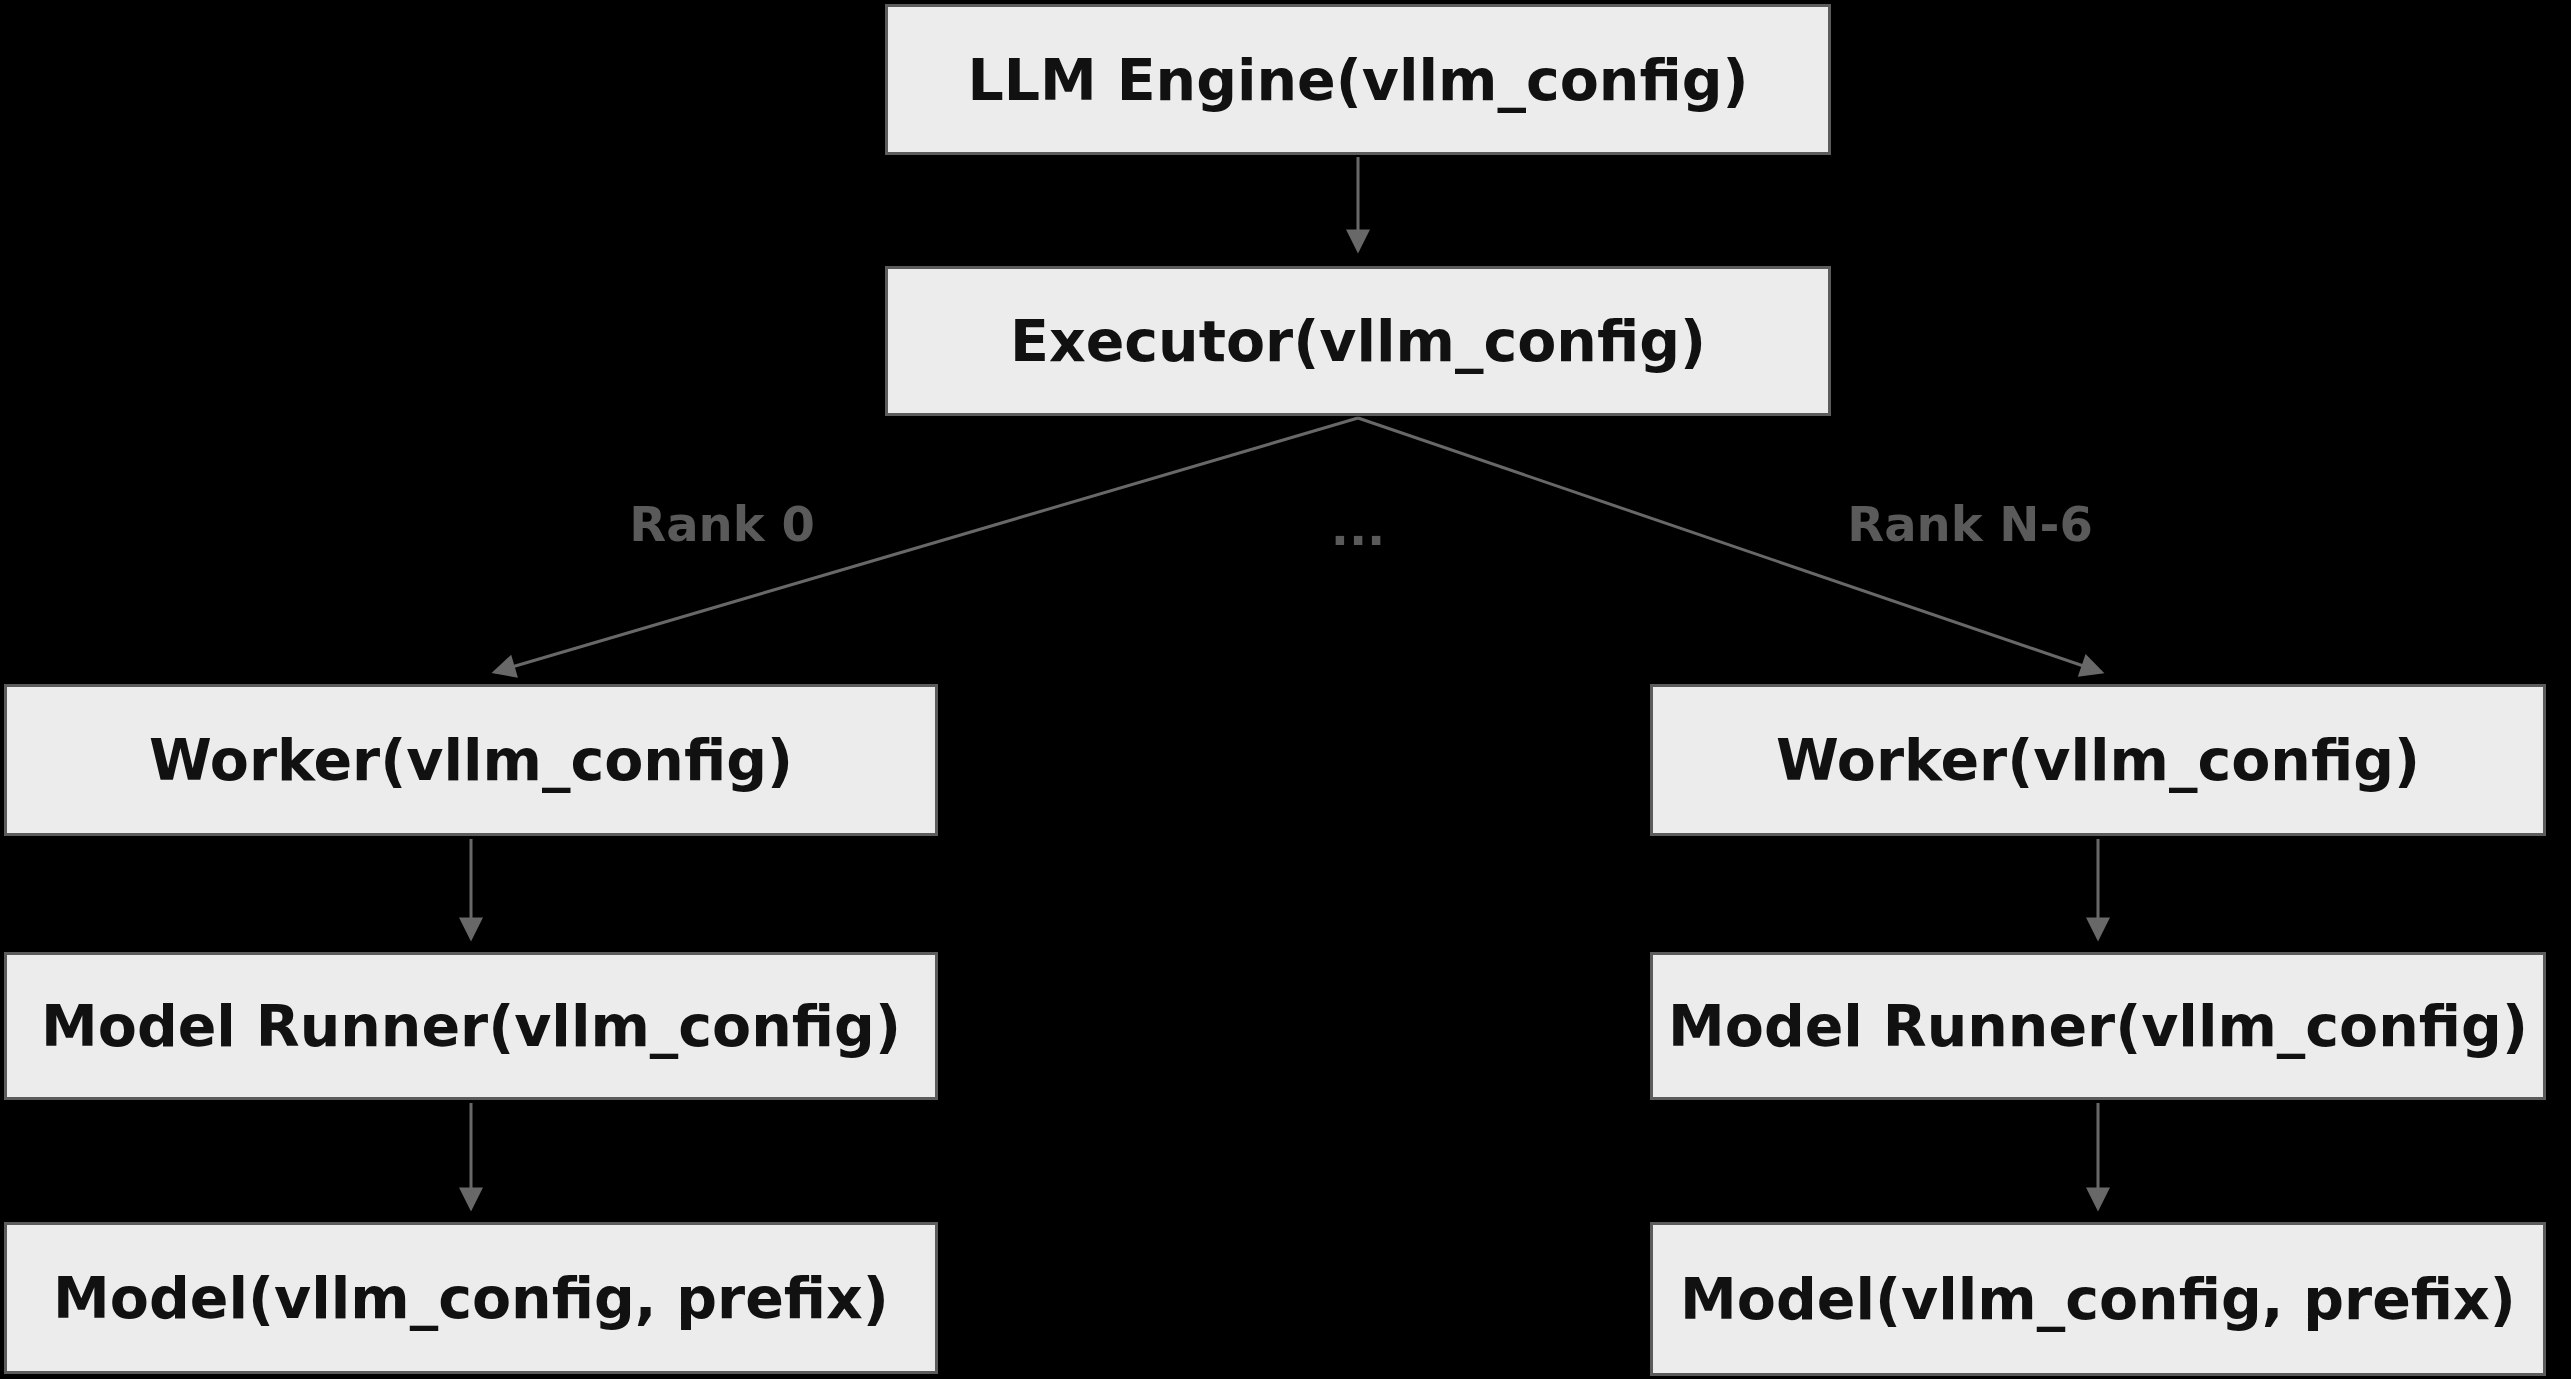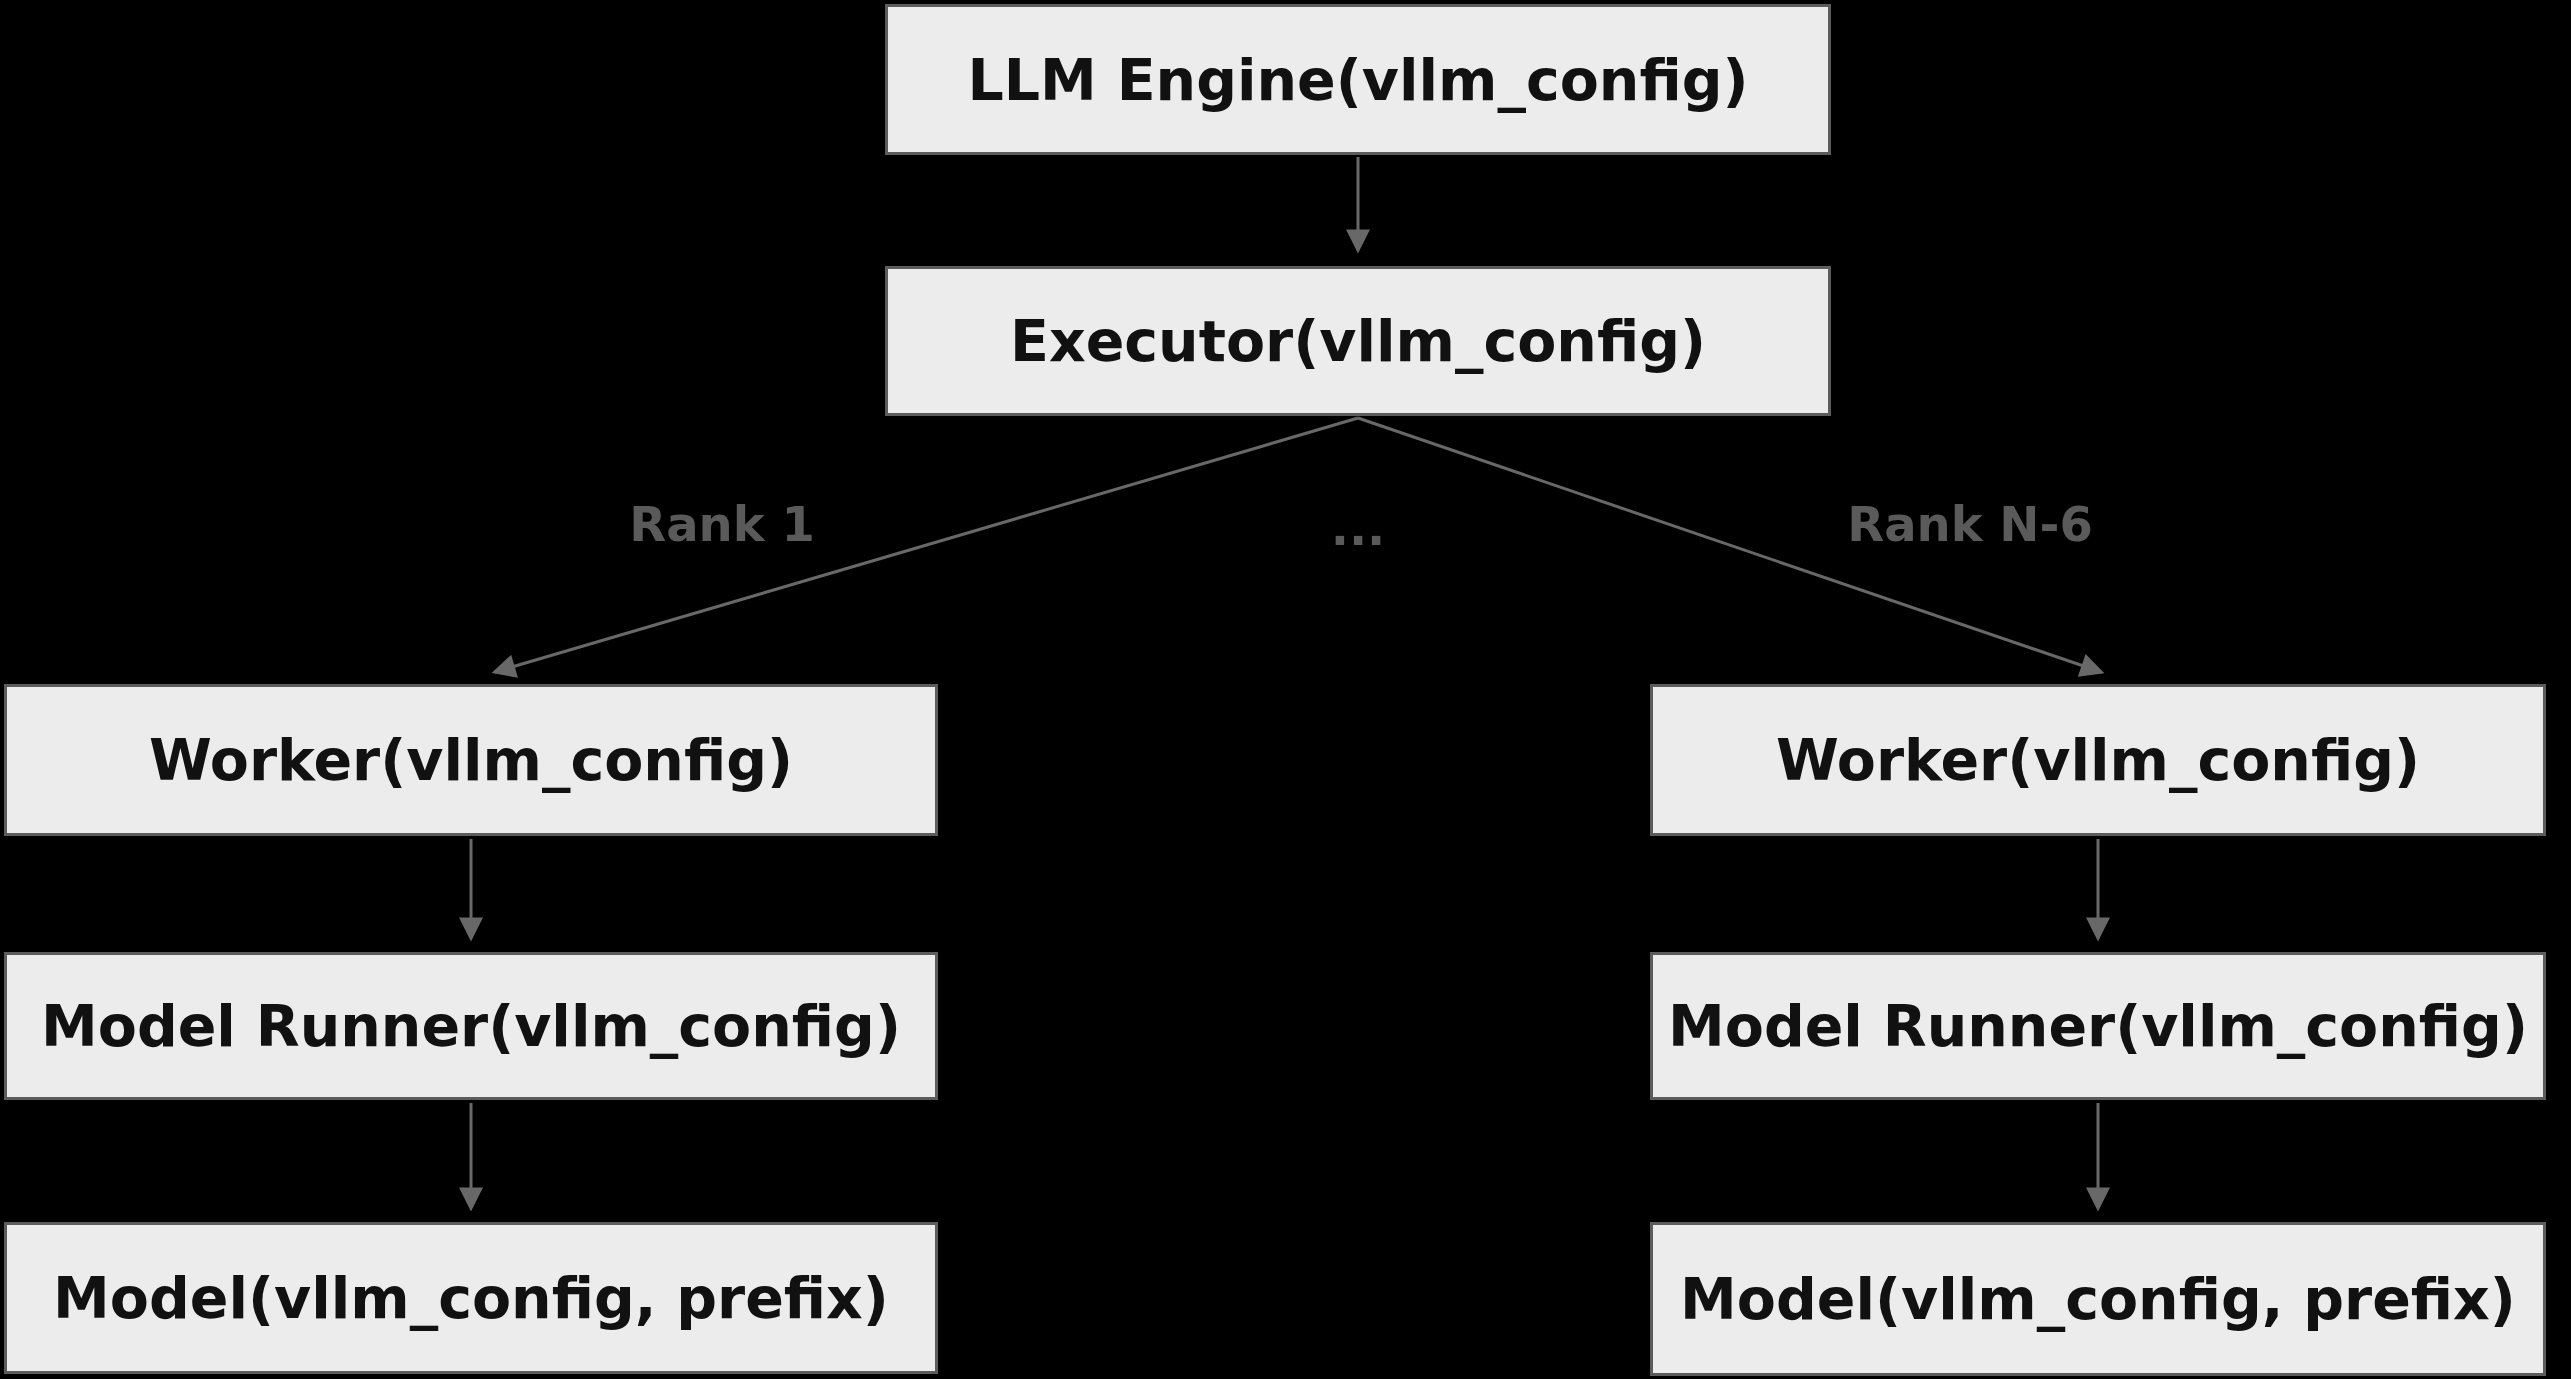--- a/index.html
+++ b/index.html
@@ -99,19 +99,19 @@
   <div class="node" id="node-model-runner-left">Model Runner(vllm_config)</div>
 
   <div class="node" id="node-model-left">Model(vllm_config, prefix)</div>
 
   <div class="node" id="node-worker-right">Worker(vllm_config)</div>
 
   <div class="node" id="node-model-runner-right">Model Runner(vllm_config)</div>
 
   <div class="node" id="node-model-right">Model(vllm_config, prefix)</div>
 
-  <div class="edge-label" id="label-rank-0">Rank 1</div>
+  <div class="edge-label" id="label-rank-0">Rank 0</div>
 
   <div class="edge-label" id="label-dots">...</div>
 
   <div class="edge-label" id="label-rank-n-1">Rank N-6</div>
 
 </div>
 
 </body></html>

